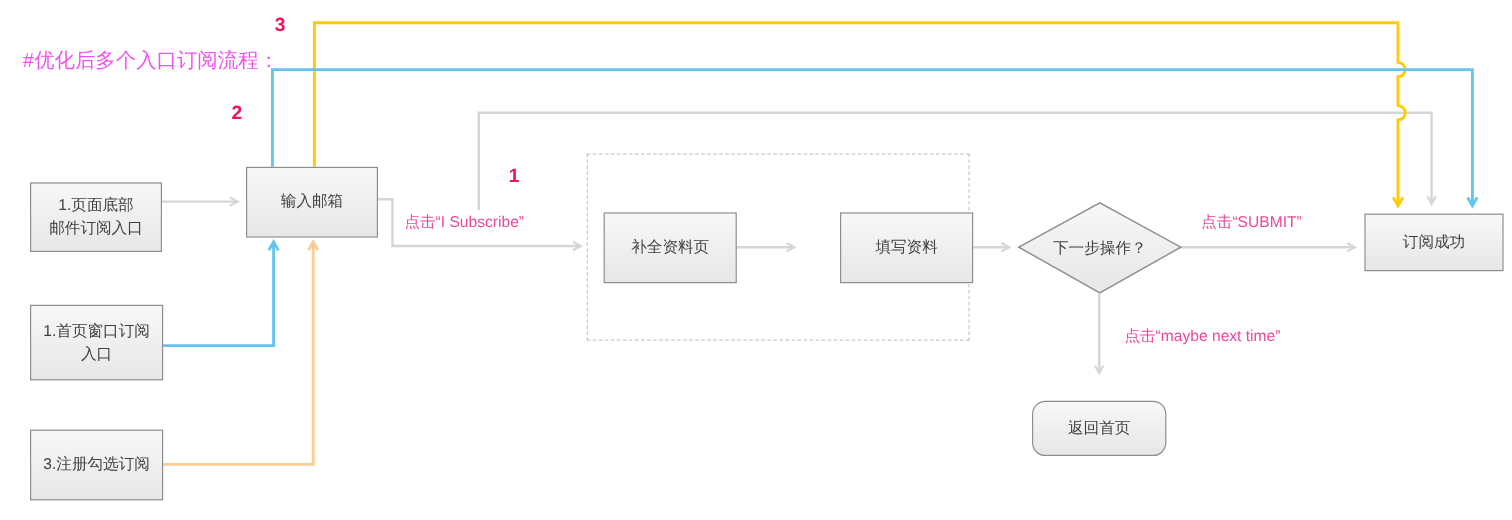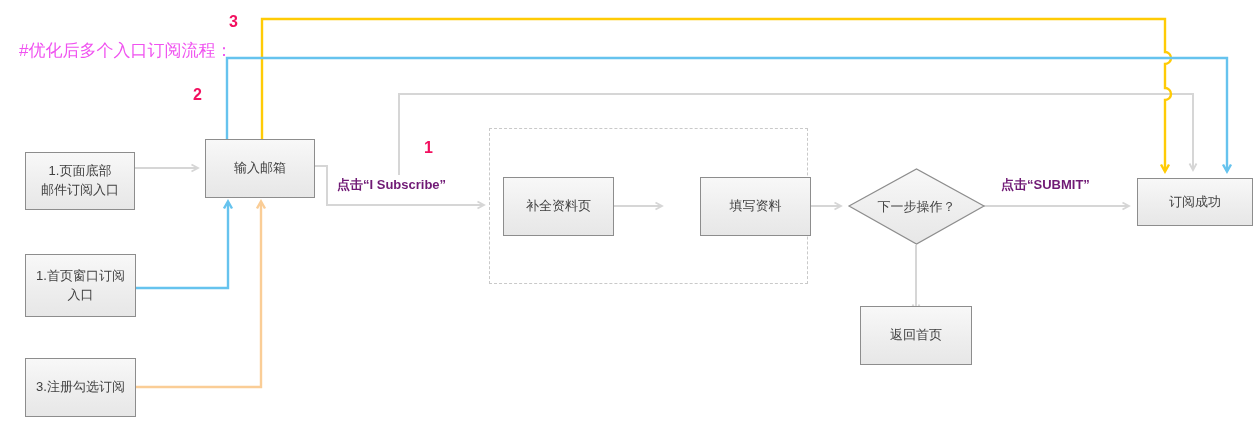--- a/index.html
+++ b/index.html
@@ -35,41 +35,41 @@
     text-align:center;font-size:13px;color:#3f3f3f;
   }
   .flow-title{
     position:absolute;
     font-size:17px;
     color:#f052f0;
     white-space:nowrap;
   }
   .edge-label{
     position:absolute;
-    font-size:13px;font-weight:bold;
-    color:#701a75;
+    font-size:13px;font-weight:normal;
+    color:#ec4899;
     white-space:nowrap;
   }
   .route-marker{
     position:absolute;
     font-size:16px;font-weight:bold;
     color:#f2105f;
   }
 
   
   #n-entry1{left:25px;top:140px;width:110px;height:58px;margin-top:12px;}
   #n-input{left:205px;top:139px;width:110px;height:59px;}
   #n-entry2{left:25px;top:254px;width:111px;height:63px;}
   #n-entry3{left:25px;top:358px;width:111px;height:59px;}
   #n-group{left:489px;top:128px;width:319px;height:156px;}
   #n-complete{left:503px;top:177px;width:111px;height:59px;}
   #n-fill{left:669px;top:177px;width:111px;height:59px;margin-left:31px;}
   #n-decision-label{left:849px;top:189px;width:135px;height:36px;}
   #n-success{left:1137px;top:178px;width:116px;height:48px;}
-  #n-back{left:860px;top:306px;width:112px;height:59px;}
+  #n-back{left:860px;top:334px;width:112px;height:46px;border-radius:11px;}
 
   
   #t-title{left:19px;top:39px;}
   #m-3{left:229px;top:13px;}
   #m-2{left:193px;top:86px;}
   #m-1{left:424px;top:139px;}
   #l-subscribe{left:337px;top:176px;}
   #l-submit{left:1001px;top:176px;}
   #l-maybe{left:937px;top:271px;}
 </style>
@@ -135,14 +135,15 @@
   <div id="n-complete" class="node">补全资料页</div>
   <div id="n-fill" class="node">填写资料</div>
 
   <div id="n-decision-label" class="diamond-label">下一步操作？</div>
 
   <div id="n-success" class="node">订阅成功</div>
   <div id="n-back" class="node">返回首页</div>
 
   <div id="l-subscribe" class="edge-label">点击“I Subscribe”</div>
   <div id="l-submit" class="edge-label">点击“SUBMIT”</div>
+  <div id="l-maybe" class="edge-label">点击“maybe next time”</div>
 
 </div>
 
 </body></html>

